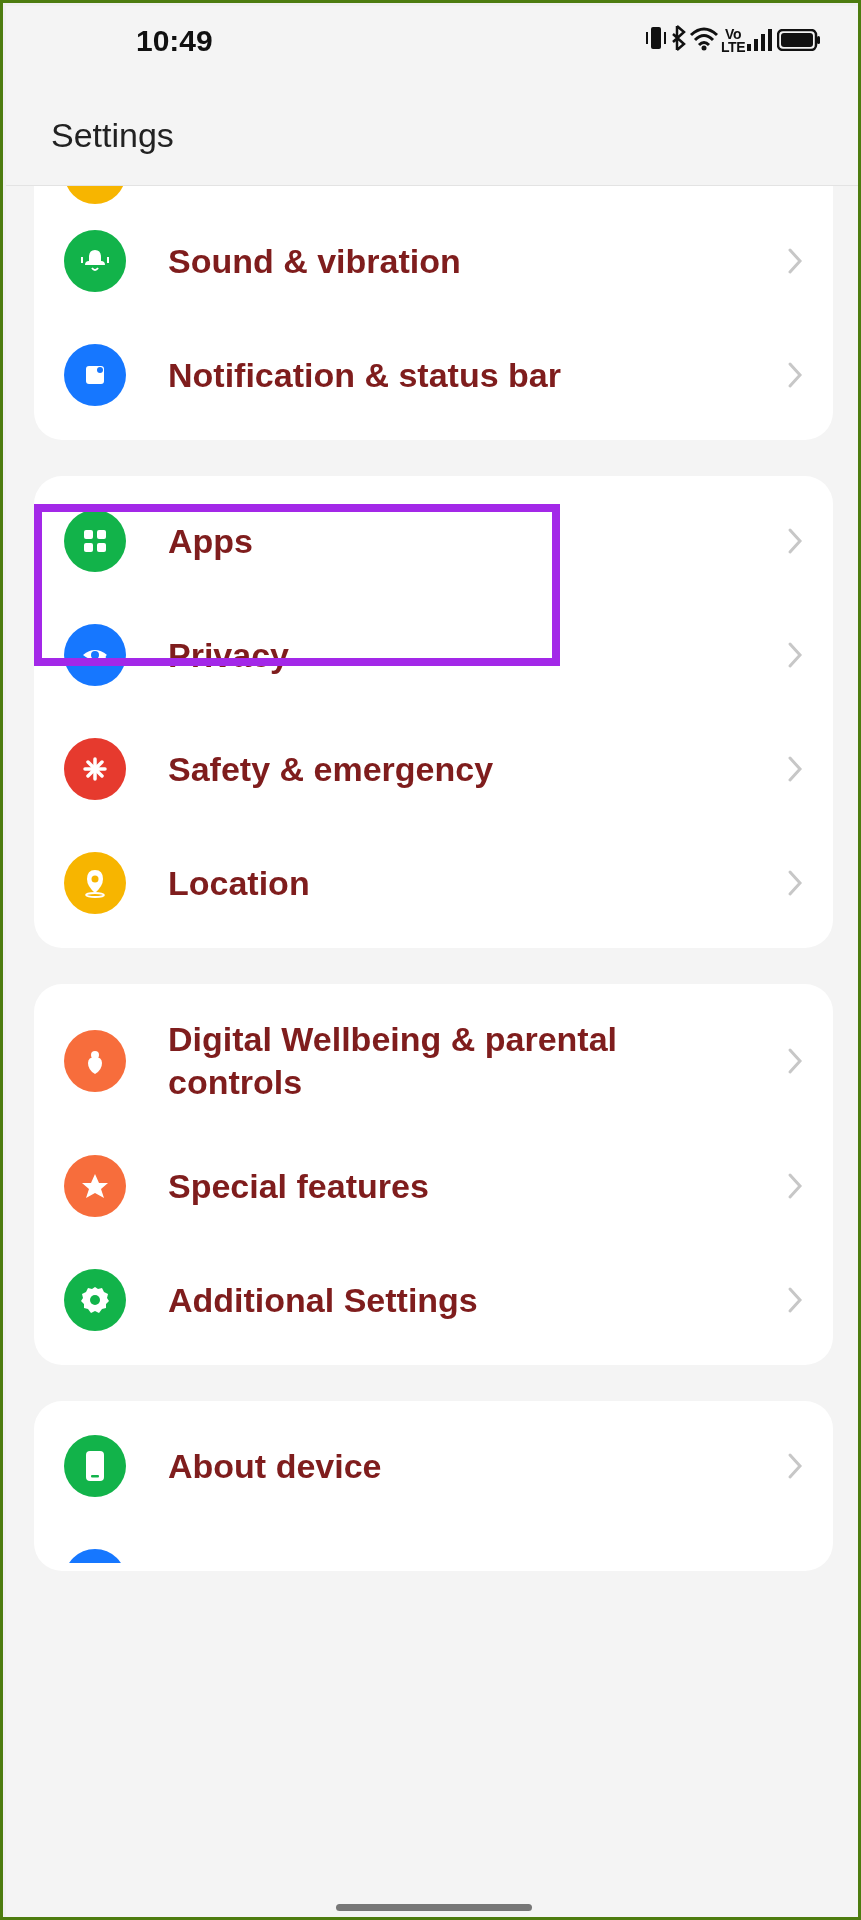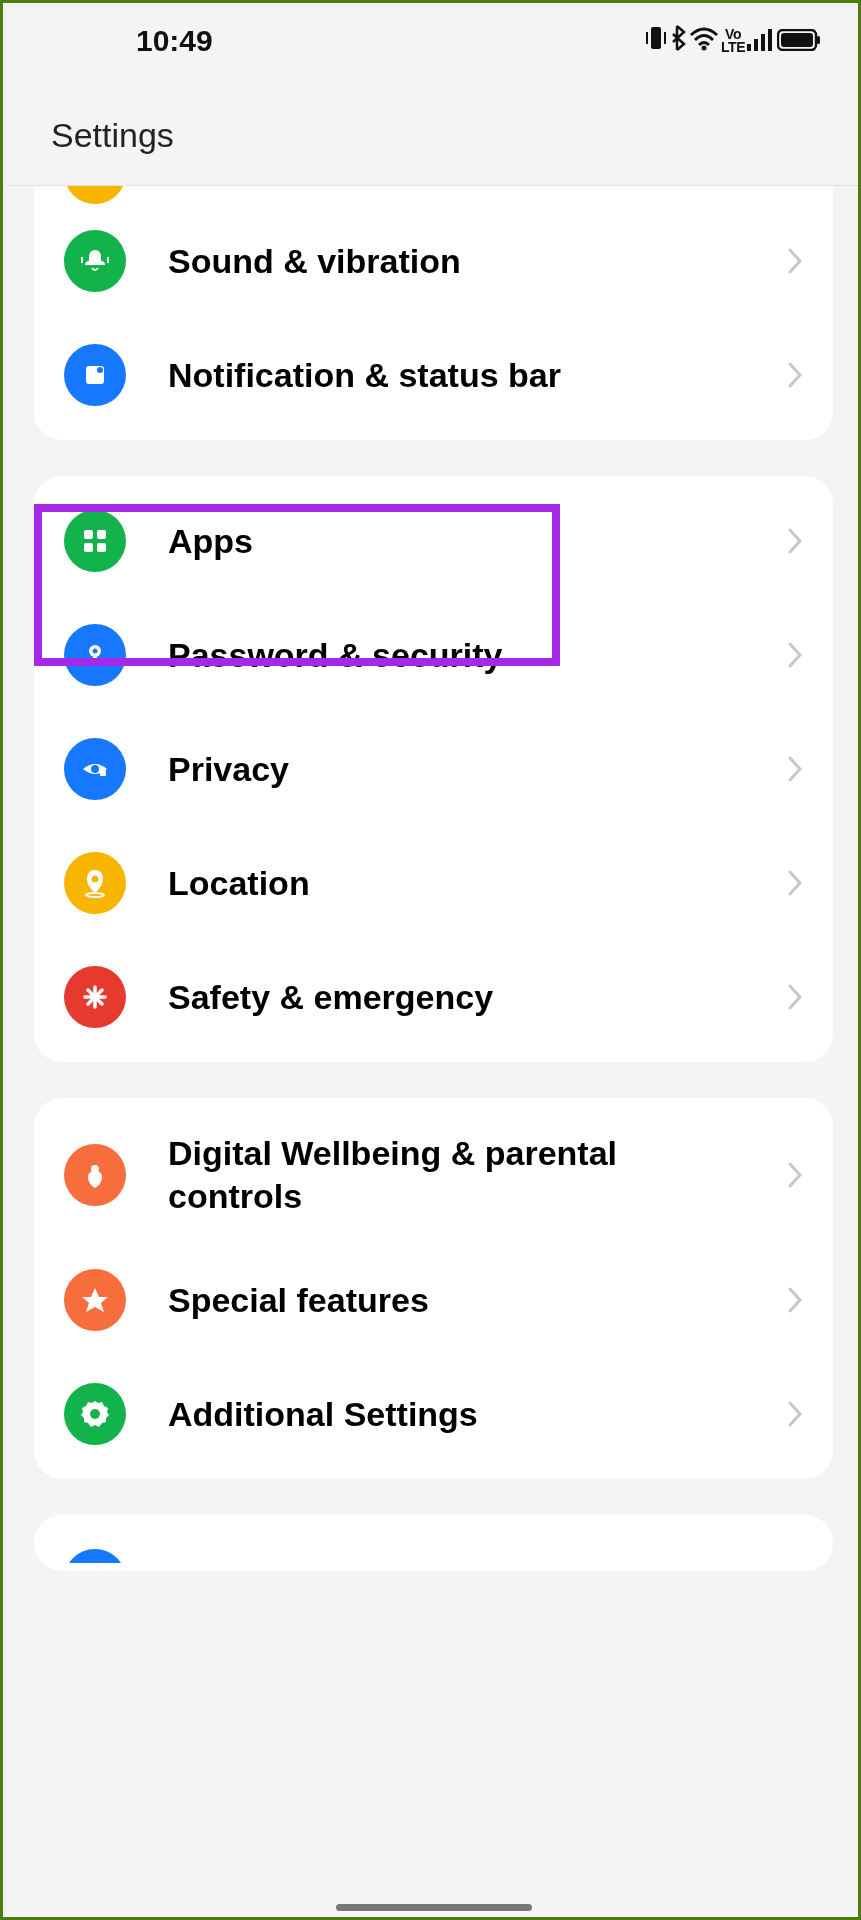--- a/index.html
+++ b/index.html
@@ -95,21 +95,21 @@
     height: 62px;
     border-radius: 50%;
     display: flex;
     align-items: center;
     justify-content: center;
     flex-shrink: 0;
   }
   .label {
     font-size: 34px;
     font-weight: 600;
-    color: #000000;
+    color: #7f1d1d;
     flex: 1;
     line-height: 1.25;
   }
   .chev {
     flex-shrink: 0;
     color: #c7c7c7;
   }
   .chev svg { display:block; }
   .highlight-box {
     position: absolute;
@@ -242,59 +242,28 @@
           </div>
           <div class="label">Apps</div>
           <span class="chev">
               <svg width="16" height="28">
                 <path d="M3 3 L13 14 L3 25" fill="none" stroke="currentColor" stroke-width="3" stroke-linecap="round"></path>
               </svg>
             </span>
         </div>
         <div class="row">
           <div class="icon" style="background:#1677ff">
-            <svg width="30" height="30" viewBox="0 0 30 30">
-                <circle cx="15" cy="11" r="6" fill="#fff"></circle>
-                <circle cx="15" cy="11" r="2.5" fill="#1677ff"></circle>
-                <rect x="13" y="15" width="4" height="11" fill="#fff"></rect>
-                <rect x="13" y="22" width="7" height="3" fill="#fff"></rect>
-              </svg>
-          </div>
-          <div class="label">Password &amp; security</div>
-          <span class="chev">
-              <svg width="16" height="28">
-                <path d="M3 3 L13 14 L3 25" fill="none" stroke="currentColor" stroke-width="3" stroke-linecap="round"></path>
-              </svg>
-            </span>
-        </div>
-        <div class="row">
-          <div class="icon" style="background:#1677ff">
             <svg width="34" height="34" viewBox="0 0 34 34">
                 <path d="M5 17 Q17 7 29 17 Q17 27 5 17 Z" fill="#fff"></path>
                 <circle cx="17" cy="17" r="4" fill="#1677ff"></circle>
                 <rect x="22" y="19" width="6" height="5" rx="1" fill="#fff"></rect>
                 <path d="M23 19 V17 Q25 15 27 17 V19" fill="none" stroke="#fff" stroke-width="1.5"></path>
               </svg>
           </div>
           <div class="label">Privacy</div>
-          <span class="chev">
-              <svg width="16" height="28">
-                <path d="M3 3 L13 14 L3 25" fill="none" stroke="currentColor" stroke-width="3" stroke-linecap="round"></path>
-              </svg>
-            </span>
-        </div>
-        <div class="row">
-          <div class="icon" style="background:#f7b500">
-            <svg width="30" height="32" viewBox="0 0 30 32">
-                <path d="M15 3 Q23 3 23 12 Q23 19 15 26 Q7 19 7 12 Q7 3 15 3 Z" fill="#fff"></path>
-                <circle cx="15" cy="12" r="3.5" fill="#f7b500"></circle>
-                <ellipse cx="15" cy="28" rx="9" ry="2" fill="none" stroke="#fff" stroke-width="1.8"></ellipse>
-              </svg>
-          </div>
-          <div class="label">Location</div>
           <span class="chev">
               <svg width="16" height="28">
                 <path d="M3 3 L13 14 L3 25" fill="none" stroke="currentColor" stroke-width="3" stroke-linecap="round"></path>
               </svg>
             </span>
         </div>
         <div class="row">
           <div class="icon" style="background:#e63a2e">
             <svg width="30" height="30" viewBox="0 0 30 30">
                 <g stroke="#fff" stroke-width="3.5" stroke-linecap="round">
@@ -305,20 +274,35 @@
                 </g>
               </svg>
           </div>
           <div class="label">Safety &amp; emergency</div>
           <span class="chev">
               <svg width="16" height="28">
                 <path d="M3 3 L13 14 L3 25" fill="none" stroke="currentColor" stroke-width="3" stroke-linecap="round"></path>
               </svg>
             </span>
         </div>
+        <div class="row">
+          <div class="icon" style="background:#f7b500">
+            <svg width="30" height="32" viewBox="0 0 30 32">
+                <path d="M15 3 Q23 3 23 12 Q23 19 15 26 Q7 19 7 12 Q7 3 15 3 Z" fill="#fff"></path>
+                <circle cx="15" cy="12" r="3.5" fill="#f7b500"></circle>
+                <ellipse cx="15" cy="28" rx="9" ry="2" fill="none" stroke="#fff" stroke-width="1.8"></ellipse>
+              </svg>
+          </div>
+          <div class="label">Location</div>
+          <span class="chev">
+              <svg width="16" height="28">
+                <path d="M3 3 L13 14 L3 25" fill="none" stroke="currentColor" stroke-width="3" stroke-linecap="round"></path>
+              </svg>
+            </span>
+        </div>
       </div>
 
       <div class="group">
         <div class="row">
           <div class="icon" style="background:#f76d3c">
             <svg width="30" height="30" viewBox="0 0 30 30">
                 <circle cx="15" cy="9" r="4" fill="#fff"></circle>
                 <path d="M8 17 Q8 11 15 11 Q22 11 22 17 Q22 24 15 28 Q8 24 8 17 Z" fill="#fff"></path>
               </svg>
           </div>
@@ -352,20 +336,34 @@
           <div class="label">Additional Settings</div>
           <span class="chev">
               <svg width="16" height="28">
                 <path d="M3 3 L13 14 L3 25" fill="none" stroke="currentColor" stroke-width="3" stroke-linecap="round"></path>
               </svg>
             </span>
         </div>
       </div>
 
       <div class="group">
+        <div class="row">
+          <div class="icon" style="background:#12b34a">
+            <svg width="26" height="36" viewBox="0 0 26 36">
+                <rect x="4" y="3" width="18" height="30" rx="4" fill="#fff"></rect>
+                <rect x="9" y="27" width="8" height="2.5" rx="1" fill="#12b34a"></rect>
+              </svg>
+          </div>
+          <div class="label">About device</div>
+          <span class="chev">
+              <svg width="16" height="28">
+                <path d="M3 3 L13 14 L3 25" fill="none" stroke="currentColor" stroke-width="3" stroke-linecap="round"></path>
+              </svg>
+            </span>
+        </div>
         <div class="row" style="padding-bottom:0; height:40px; overflow:hidden; align-items:flex-start;">
           <div class="icon" style="background:#1677ff"></div>
         </div>
       </div>
 
     </div>
 
     <div class="home-indicator"></div>
   </div>
 </div>

